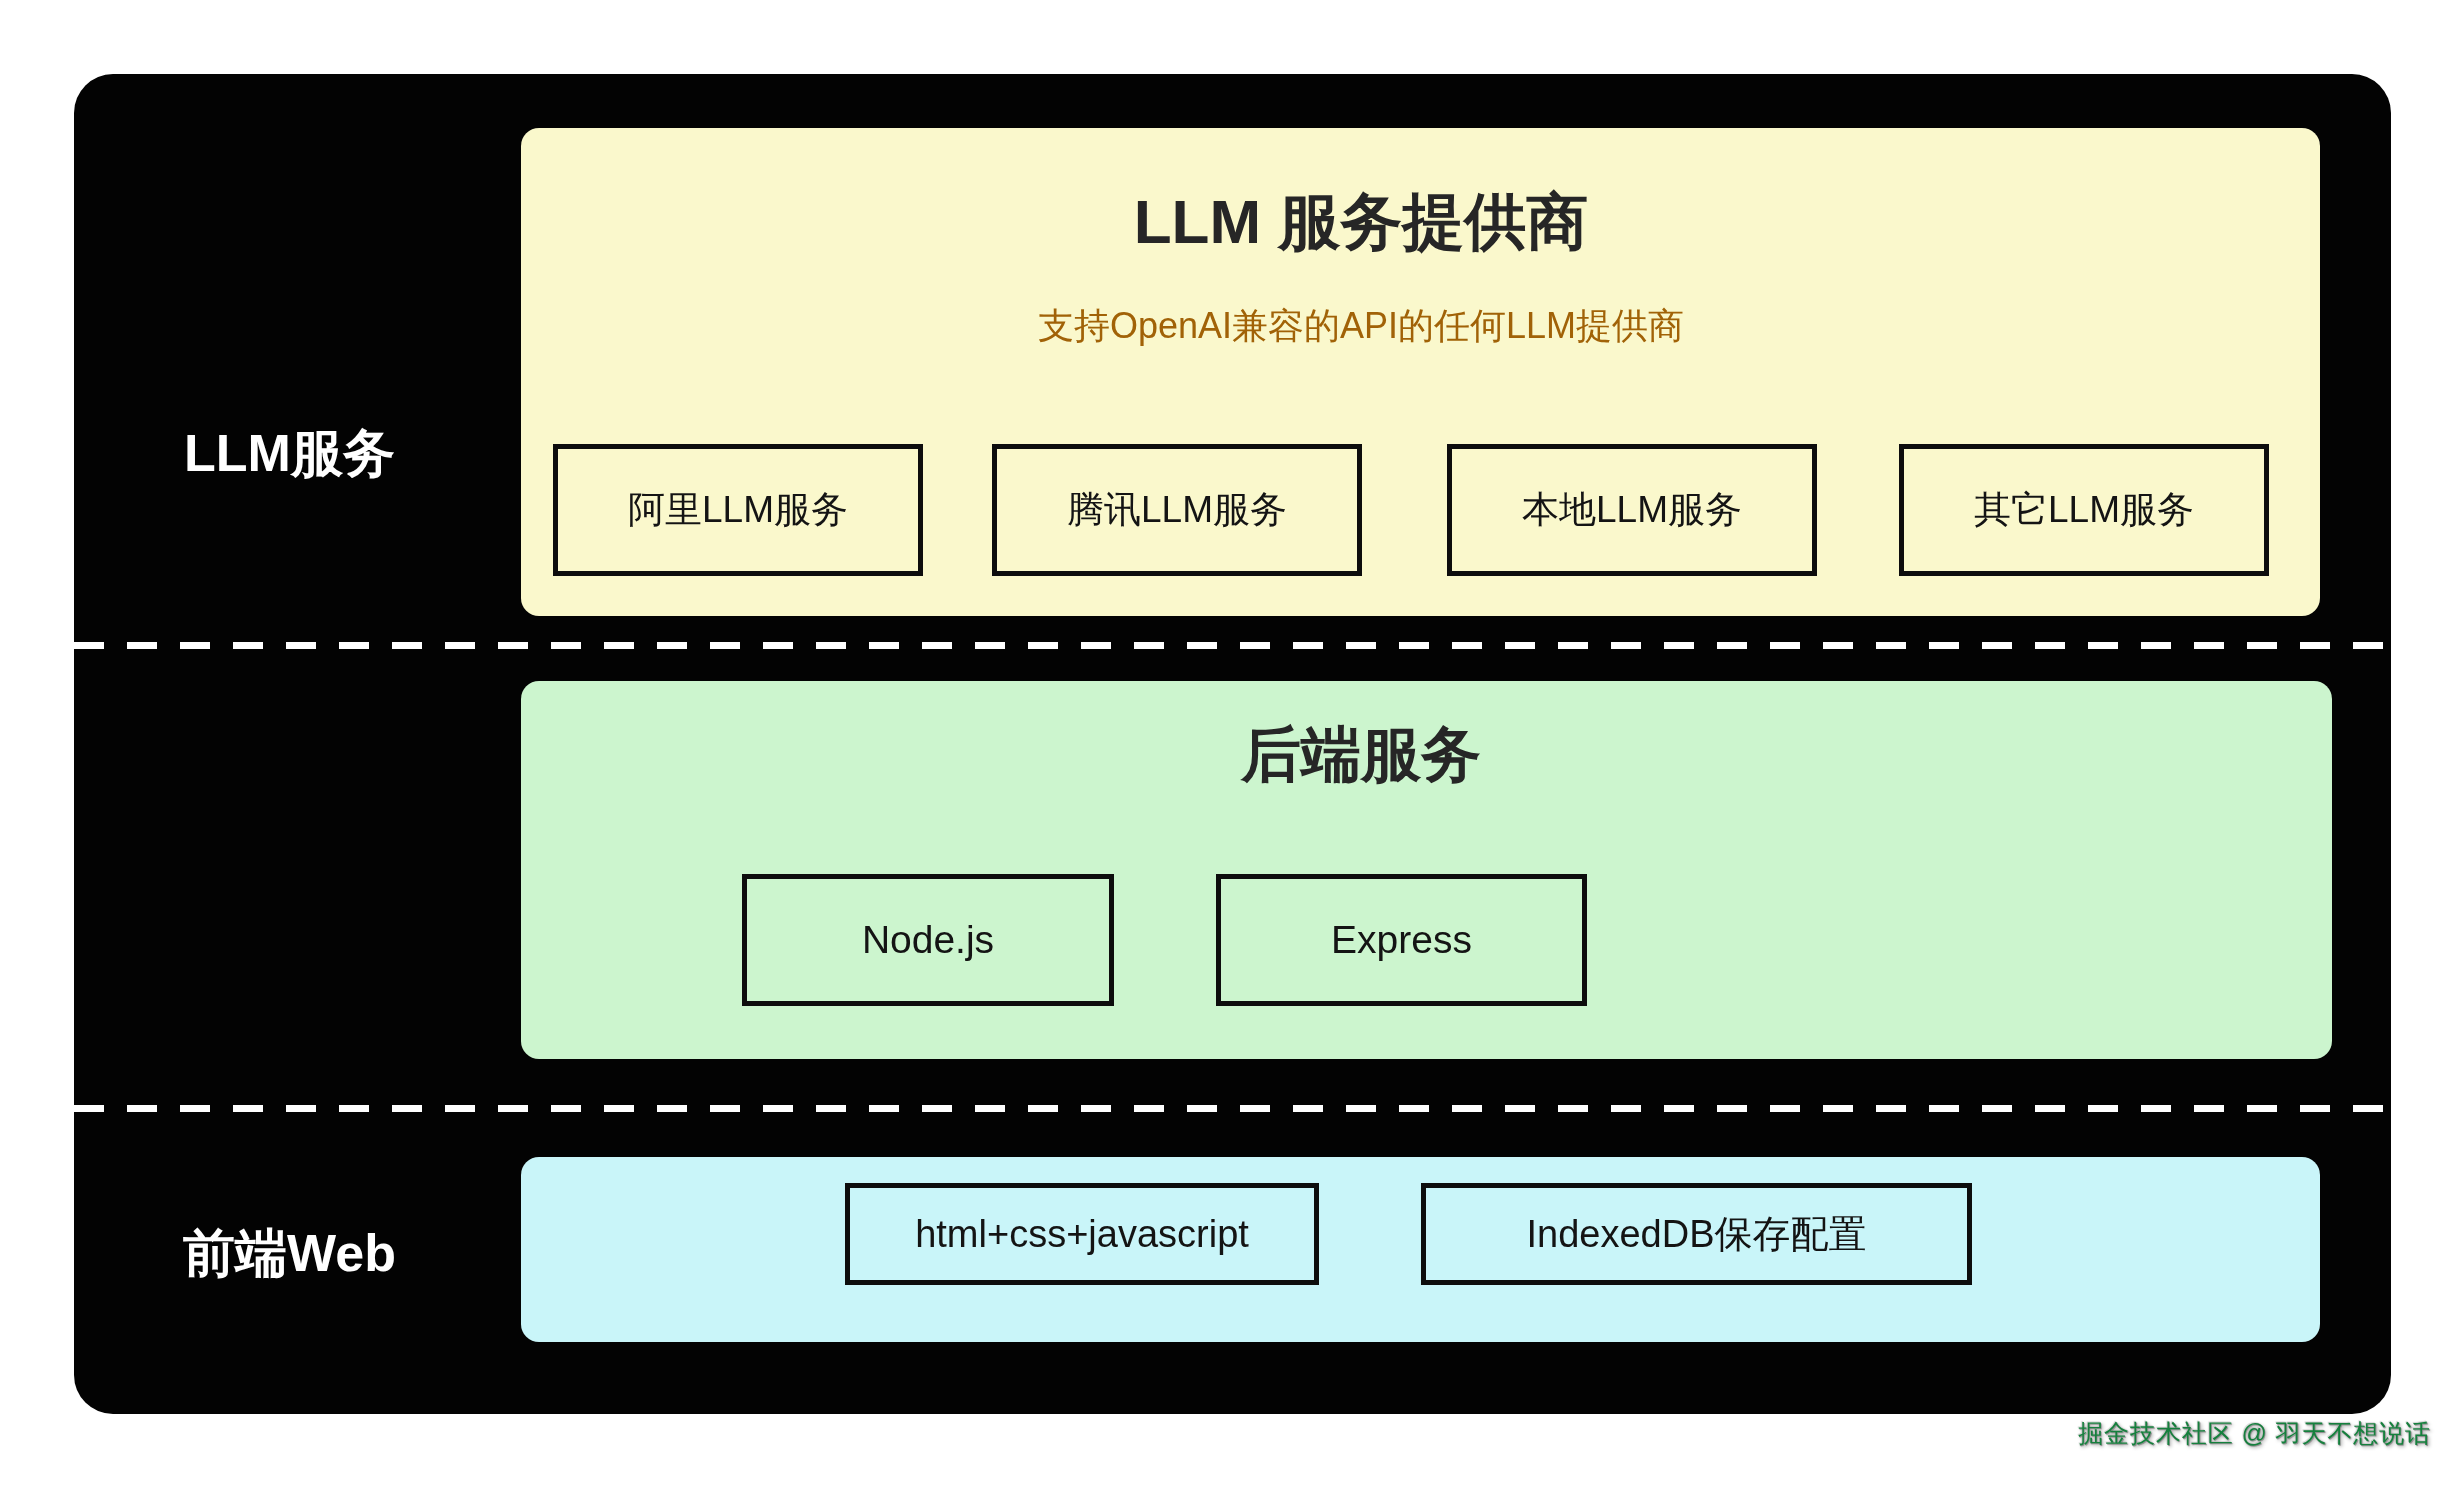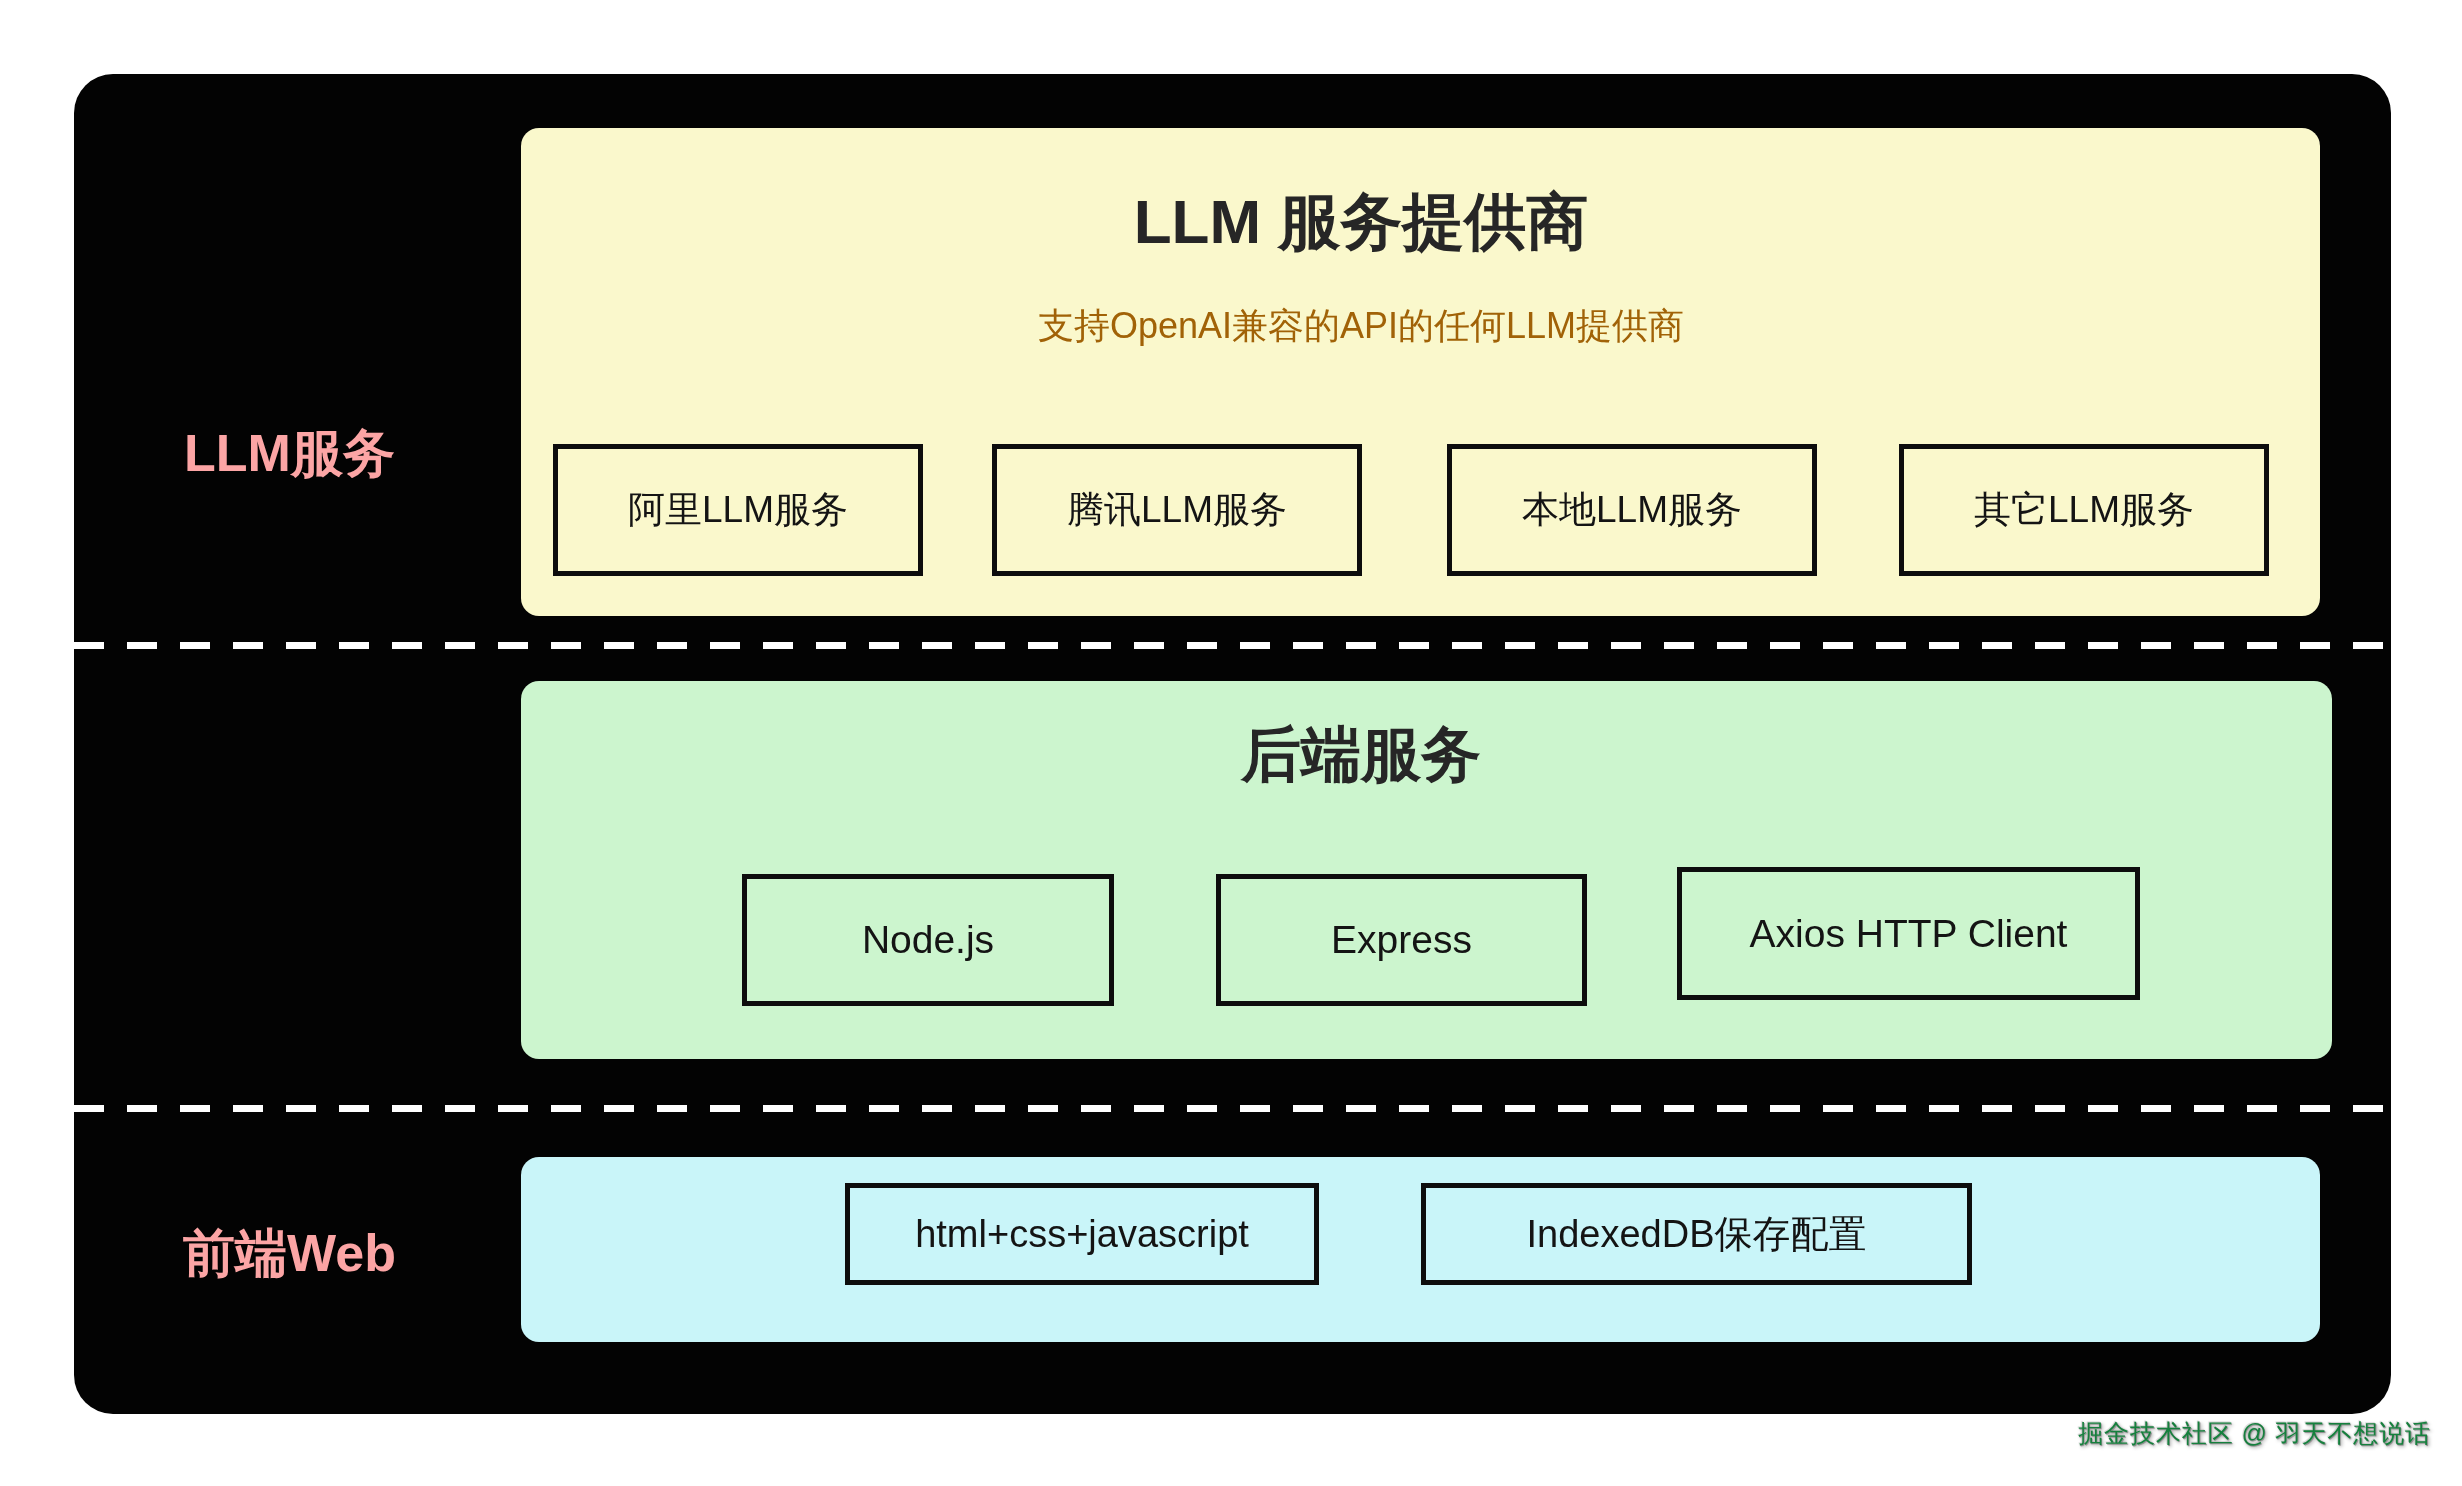--- a/index.html
+++ b/index.html
@@ -6,21 +6,21 @@
   body{
     width:2462px;height:1487px;background:#ffffff;position:relative;overflow:hidden;
     font-family:"Liberation Sans", sans-serif;
   }
   .board{
     position:absolute;left:74px;top:74px;width:2317px;height:1340px;
     background:#030303;border-radius:39px;
   }
   .side-label{
     position:absolute;left:56px;width:319px;text-align:center;
-    color:#fca5a5;font-weight:700;font-size:52px;line-height:54px;white-space:nowrap;
+    color:#ffffff;font-weight:700;font-size:52px;line-height:54px;white-space:nowrap;
   }
   .side-label.l1{top:352px;}
   .side-label.l2{top:773px;}
   .side-label.l3{top:1152px;}
   .panel{position:absolute;border-radius:18px;}
   .panel.yellow{left:447px;top:54px;width:1799px;height:488px;background:#faf8cc;}
   .panel.green {left:447px;top:607px;width:1787px;height:378px;background:#ccf5ce;padding-left:24px;}
   .panel.cyan  {left:447px;top:1083px;width:1799px;height:185px;background:#c9f5f9;}
   .panel-title{
     position:absolute;left:0;width:1680px;text-align:center;
@@ -69,21 +69,20 @@
     <div class="node y" style="left:471px;width:370px">腾讯LLM服务</div>
     <div class="node y" style="left:1378px;width:370px">其它LLM服务</div>
   </div>
 
   <div class="dash d1"></div>
 
   <div class="panel green">
     <div class="panel-title">后端服务</div>
     <div class="node g" style="left:221px;width:372px">Node.js</div>
     <div class="node g" style="left:695px;width:371px">Express</div>
-    <div class="node g axios" style="left:1156px;width:463px">Axios HTTP Client</div>
   </div>
 
   <div class="dash d2"></div>
 
   <div class="panel cyan">
     <div class="node c" style="left:324px;width:474px">html+css+javascript</div>
     <div class="node c" style="left:900px;width:551px">IndexedDB保存配置</div>
   </div>
 
 </div>

